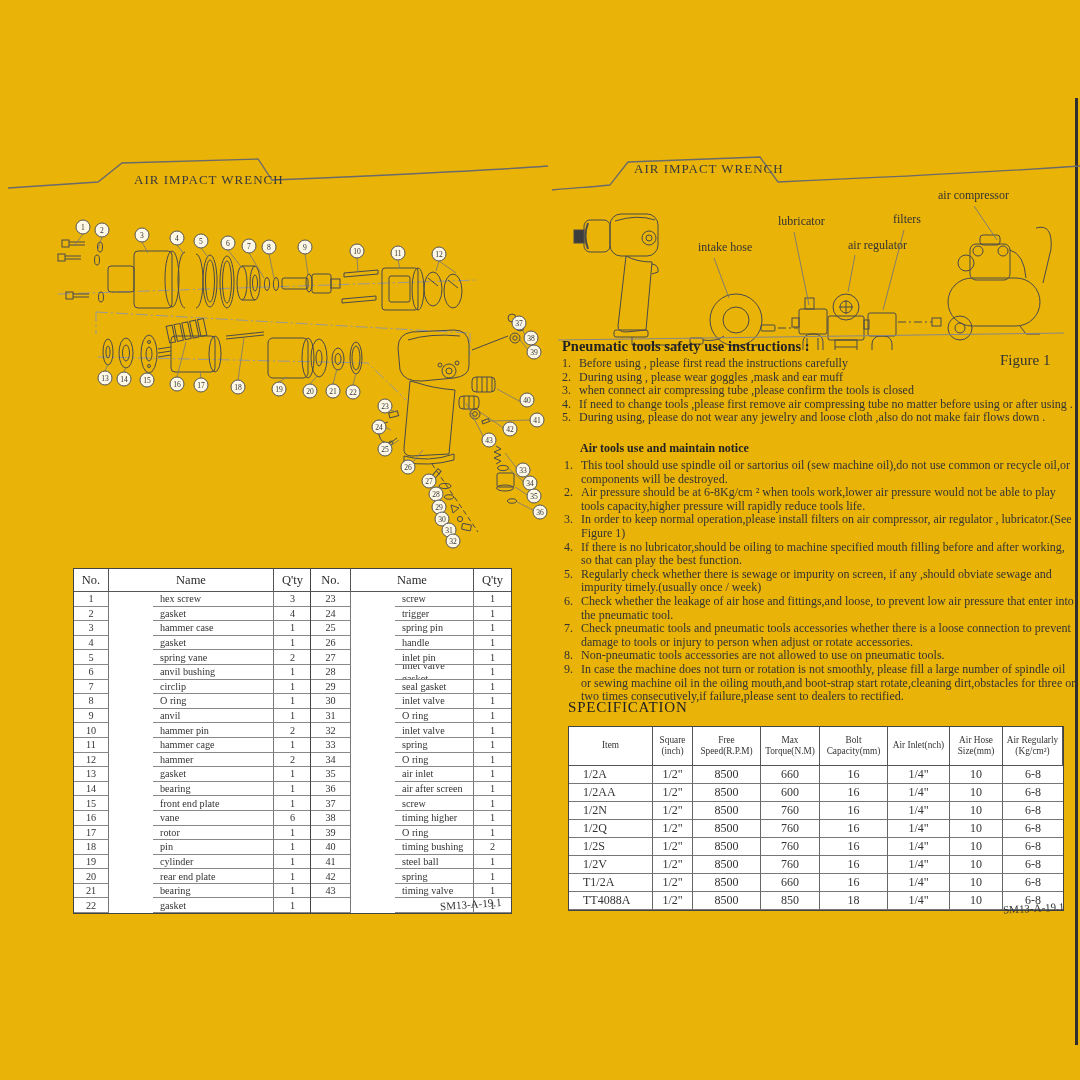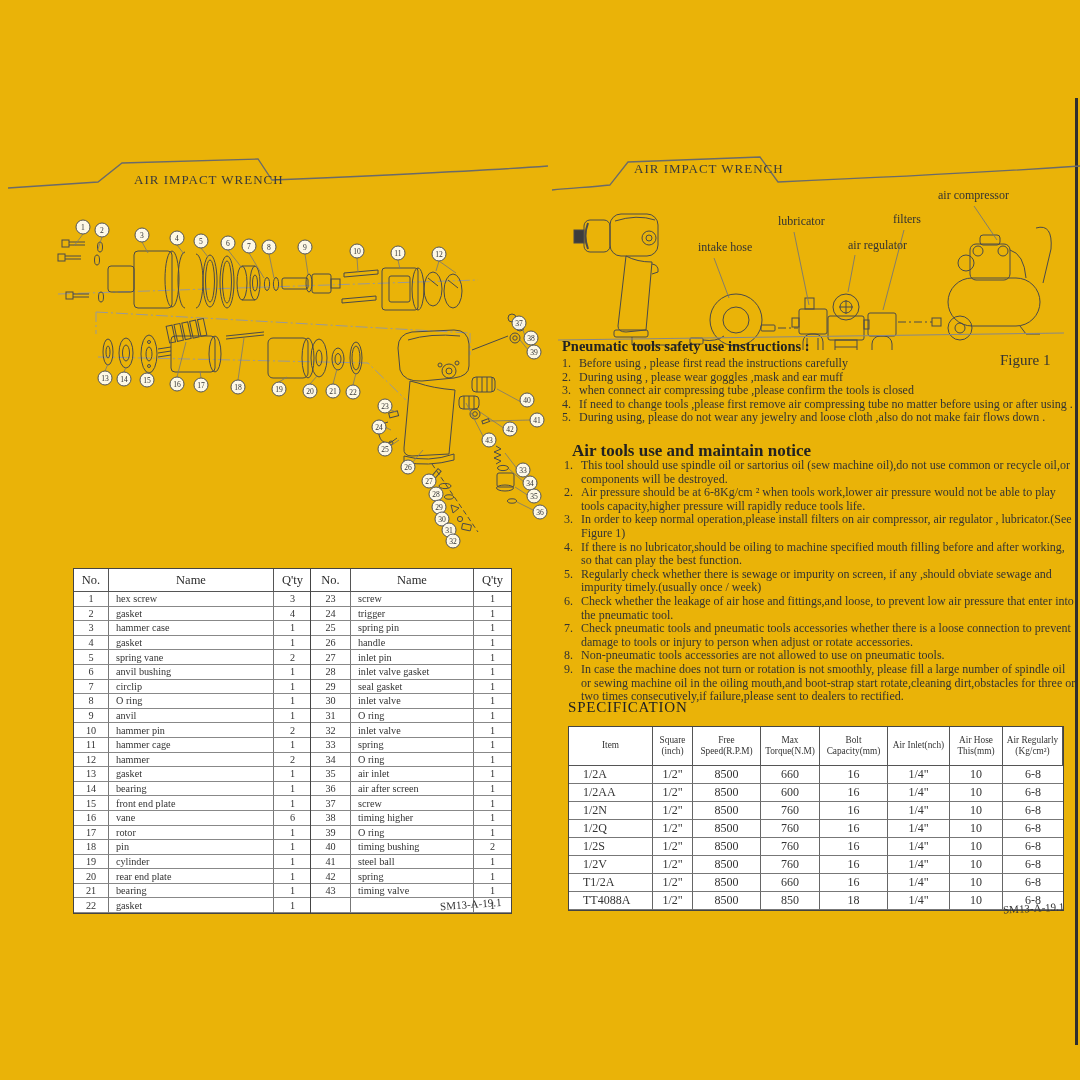--- a/index.html
+++ b/index.html
@@ -16,21 +16,21 @@
            display:flex;align-items:center;justify-content:center;transform:translate(-50%,-50%);}
   
   .ptable{position:absolute;border:1.4px solid #444;display:grid;background:#fff;}
   .pt-left{left:65px;top:418px;width:237px;grid-template-columns:35px 165px 37px;}
   .pt-right{left:302px;top:418px;width:200px;grid-template-columns:40px 123px 37px;}
   .pth{height:22px;font-size:12.5px;color:#2b2b2b;display:flex;align-items:center;justify-content:center;
        border-right:1px solid #555;border-bottom:1px solid #555;}
   .ptc{height:13.6px;font-size:10.2px;line-height:13px;color:#333;display:flex;align-items:center;
        border-right:1px solid #777;border-bottom:1px solid #888;overflow:hidden;}
   .ptc.no,.ptc.qty{justify-content:center;}
-  .ptc.nm{padding-left:7px;}
+  .ptc.nm{padding-left:7px;margin-left:44px;}
   .ptable .last{border-right:none;}
   .prow{display:contents;}
   
   .sec-head{position:absolute;font-weight:bold;color:#222;}
   .items{position:absolute;left:10px;width:512px;}
   .item{display:flex;font-size:12px;line-height:13.6px;color:#333;}
   .item .n{flex:0 0 17px;}
   .item .t{flex:1;}
   
   #specTable{position:absolute;left:16px;top:576px;display:grid;border:1.3px solid #444;background:#fff;
@@ -666,21 +666,21 @@
           <span class="n">4.</span>
           <span class="t">If need to change tools ,please first remove air compressing tube no matter before using or after using .</span>
         </div>
 
         <div class="item">
           <span class="n">5.</span>
           <span class="t">During using, please do not wear any jewelry and loose cloth ,also do not make fair flows down .</span>
         </div>
       </div>
 
-    <div class="sec-head" style="left:20px;top:291px;font-size:17px;">Air tools use and maintain notice</div>
+    <div class="sec-head" style="left:28px;top:291px;font-size:12px;">Air tools use and maintain notice</div>
     <div class="items" style="left:12px;top:309px;">
 
         <div class="item">
           <span class="n">1.</span>
           <span class="t">This tool should use spindle oil or sartorius oil (sew machine oil),do not use common or recycle oil,or components will be destroyed.</span>
         </div>
 
         <div class="item">
           <span class="n">2.</span>
           <span class="t">Air pressure should be at 6-8Kg/cm ² when tools work,lower air pressure would not be able to play tools capacity,higher pressure will rapidly reduce tools life.</span>
@@ -737,21 +737,21 @@
 Speed(R.P.M)</div>
         
           <div class="sh">Max
 Torque(N.M)</div>
         
           <div class="sh">Bolt Capacity(mm)</div>
         
           <div class="sh">Air Inlet(nch)</div>
         
           <div class="sh">Air Hose
-This(mm)</div>
+Size(mm)</div>
         
           <div class="sh">Air Regularly
 (Kg/cm²)</div>
         </div>
       <div style="display:contents">
         
       
           <div class="srow">
             <div class="sc item-cell">1/2A</div>
             <div class="sc">1/2"</div>

